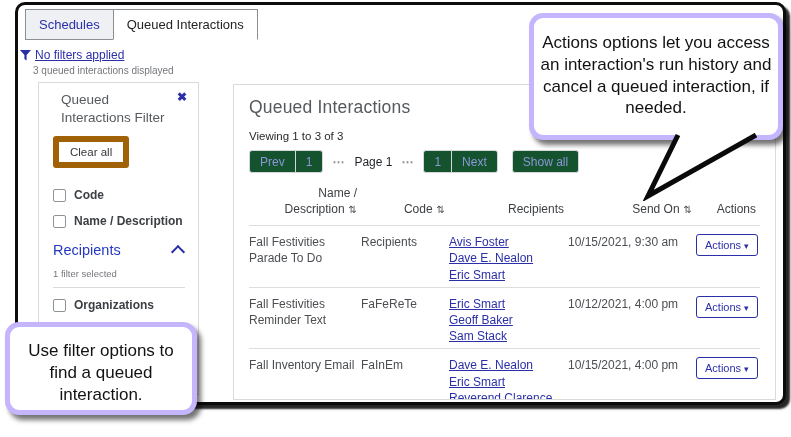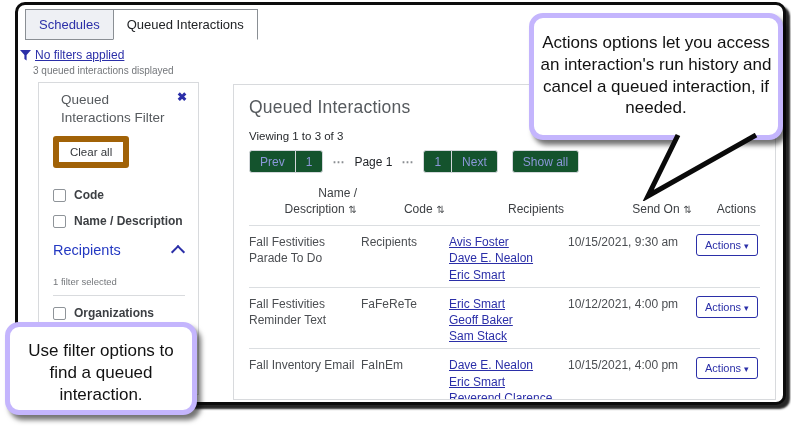--- a/index.html
+++ b/index.html
@@ -43,21 +43,21 @@
   .cb[data-checked="true"]::after{
     content:"✓";position:absolute;left:1px;top:-1px;color:#fff;font-size:10px;font-weight:bold;line-height:13px;
   }
   .opt-label{font-size:12px;font-weight:bold;color:#3c3f43;white-space:nowrap;}
   .rec-header{display:flex;justify-content:space-between;align-items:center;margin-top:14px;}
   .rec-title{font-size:14.5px;color:#2439c2;}
   .chev-up{
     width:8px;height:8px;border-left:2.5px solid #2b2fa8;border-top:2.5px solid #2b2fa8;
     transform:rotate(45deg);margin-top:4px;margin-right:2px;cursor:pointer;
   }
-  .rec-note{font-size:9.5px;color:#74777b;margin-top:18px;}
+  .rec-note{font-size:9.5px;color:#74777b;margin-top:10px;}
   .divider{border:none;border-top:1px solid #d9dbde;margin:8px 0 0 0;}
   .people-input{
     display:block;margin:6px 0 0 28px;width:104px;height:22px;box-sizing:border-box;
     border:1px solid #b5bbc1;border-radius:3px;font-size:12px;padding:2px 5px;
   }
   .mt20{margin-top:20px;} .mt12{margin-top:12px;} .mt10{margin-top:10px;} .mt24{margin-top:24px;}
   
   .main-card{
     position:absolute;left:215px;top:79px;width:543px;height:316px;box-sizing:border-box;
     background:#fff;border:1px solid #d8dadd;padding:12px 15px;overflow:hidden;

